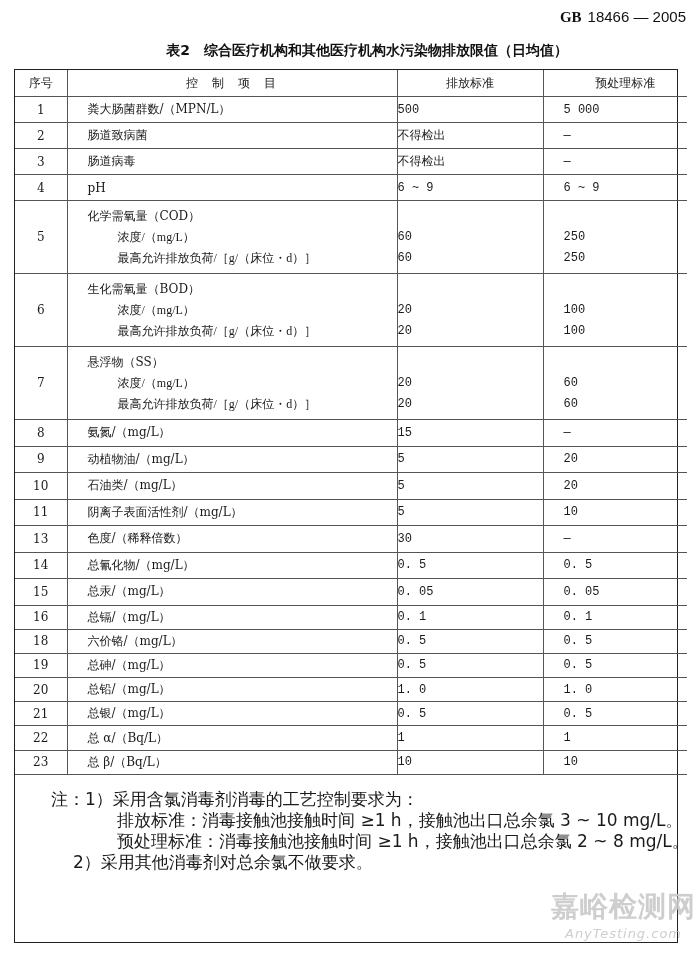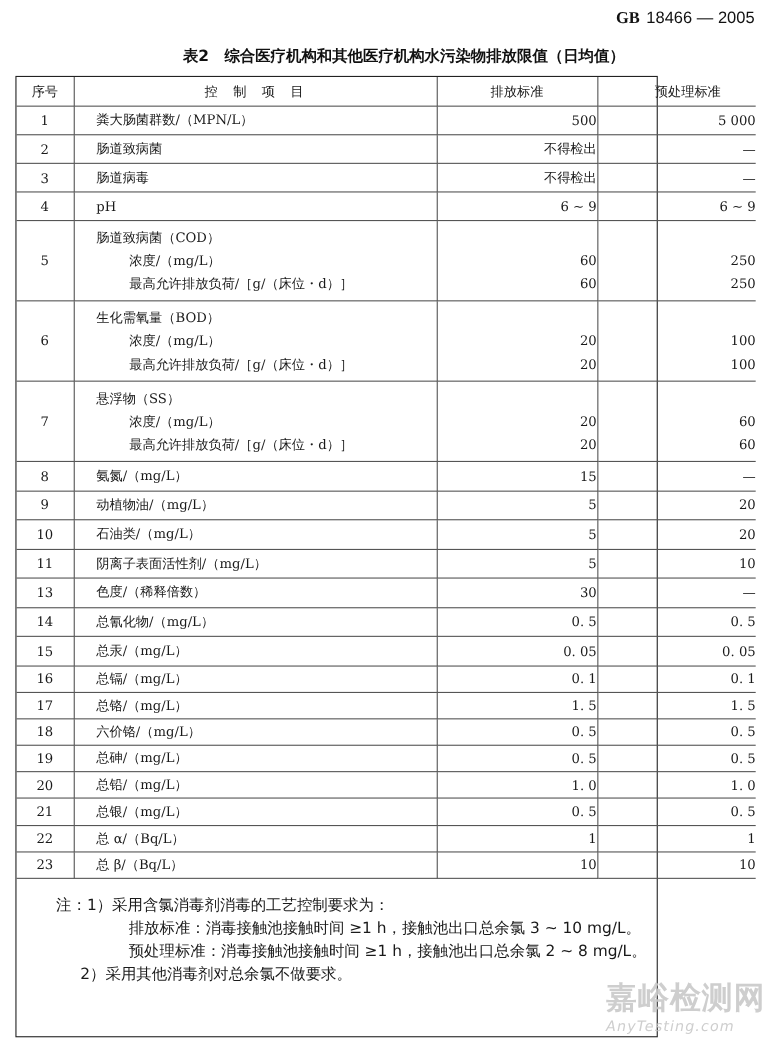--- a/index.html
+++ b/index.html
@@ -13,21 +13,21 @@
     font-family: "Liberation Sans", "DejaVu Sans", sans-serif;
     font-size: 15px; color: #111;
   }
   .std-code b { font-family: "Liberation Serif", serif; font-weight: bold; margin-right: 6px; margin-top: 10px; }
   .table-title {
     position: absolute; left: 0; width: 568px; top: 42px; text-align: right;
     font-family: "DejaVu Sans", "Liberation Sans", sans-serif;
     font-size: 14px; font-weight: bold; color: #111;
   }
   .table-wrap {
-    position: absolute; left: 14px; top: 69px; width: 584px; height: 874px;
+    position: absolute; left: 14px; top: 69px; width: 664px; height: 874px;
     border: 1.5px solid #222; box-sizing: border-box;
   }
   table {
     border-collapse: collapse; width: 100%; table-layout: fixed;
     font-size: 12px;
   }
   col.c1 { width: 52px; }
   col.c2 { width: 330px; }
   col.c3 { width: 146px; }
   col.c4 { width: 144px; }
@@ -35,41 +35,41 @@
     border: 1px solid #555; padding: 0; vertical-align: middle;
     font-weight: normal;
   }
   tr > :first-child { border-left: none; }
   tr > :last-child { border-right: none; padding-left: 20px; }
   thead tr:first-child th { border-top: none; }
   th { height: 26px; text-align: center; font-family: "DejaVu Sans", sans-serif; font-size: 12px; }
   th.ctrl { letter-spacing: 14px; padding-left: 12px; }
   td.num { text-align: center; }
   td.item { padding-left: 20px; text-align: left; }
-  td.val { text-align: right; }
+  td.val { text-align: left; font-family: Liberation Mono, monospace; }
   tr.r-a td { height: 25px; }
   tr.r-b td { height: 25.5px; }
   tr.r-c td { height: 23.2px; }
   tr.tall td { height: 72px; }
-  .sub { padding-left: 30px; display: block; line-height: 21px; }
+  .sub { padding-left: 30px; display: block; line-height: 21px; font-family: Liberation Serif, serif; }
   .main { display: block; line-height: 21px; }
   .vline { display: block; line-height: 21px; }
   .vline.blank { height: 21px; }
   sup { font-size: 8px; }
   .notes {
     position: relative; padding: 14px 0 0 74px;
-    font-size: 14px; line-height: 21px;
+    font-size: 17px; line-height: 21px;
     font-family: "DejaVu Sans", sans-serif;
   }
   .note-row { display: block; white-space: nowrap; }
   .note-row.head { margin-left: -38px; }
   .note-row.indent { padding-left: 28px; }
   .note-row.second { margin-left: -16px; }
   .watermark {
-    position: absolute; right: 4px; bottom: 20px; text-align: left;
+    position: absolute; right: 4px; bottom: 20px; text-align: center;
     color: #c9c9c9; opacity: 0.9; margin-left: 28px;
   }
   .wm-cn { display: block; font-family: "DejaVu Sans", sans-serif; font-size: 28px; font-weight: bold; letter-spacing: 1px; }
   .wm-en { display: block; font-family: "DejaVu Sans", sans-serif; font-size: 13px; font-style: italic; font-weight: normal; letter-spacing: 1px; }
 </style>
 </head>
 <body>
 
 <div class="std-code">
   <b>GB</b><span>18466 — 2005</span>
@@ -115,21 +115,21 @@
       <tr class="r-a">
         <td class="num">4</td>
         <td class="item">pH</td>
         <td class="val">6 ~ 9</td>
         <td class="val">6 ~ 9</td>
       </tr>
 
       <tr class="tall">
         <td class="num">5</td>
         <td class="item">
-          <span class="main">肠道致病菌（COD）</span>
+          <span class="main">化学需氧量（COD）</span>
           <span class="sub">浓度/（mg/L）</span>
           <span class="sub">最高允许排放负荷/［g/（床位・d）］</span>
         </td>
         <td class="val">
           <span class="vline blank"></span>
           <span class="vline">60</span>
           <span class="vline">60</span>
         </td>
         <td class="val">
           <span class="vline blank"></span>
@@ -215,26 +215,20 @@
         <td class="item">总汞/（mg/L）</td>
         <td class="val">0. 05</td>
         <td class="val">0. 05</td>
       </tr>
 
       <tr class="r-c">
         <td class="num">16</td>
         <td class="item">总镉/（mg/L）</td>
         <td class="val">0. 1</td>
         <td class="val">0. 1</td>
-      </tr>
-      <tr class="r-c">
-        <td class="num">17</td>
-        <td class="item">总铬/（mg/L）</td>
-        <td class="val">1. 5</td>
-        <td class="val">1. 5</td>
       </tr>
       <tr class="r-c">
         <td class="num">18</td>
         <td class="item">六价铬/（mg/L）</td>
         <td class="val">0. 5</td>
         <td class="val">0. 5</td>
       </tr>
       <tr class="r-c">
         <td class="num">19</td>
         <td class="item">总砷/（mg/L）</td>

